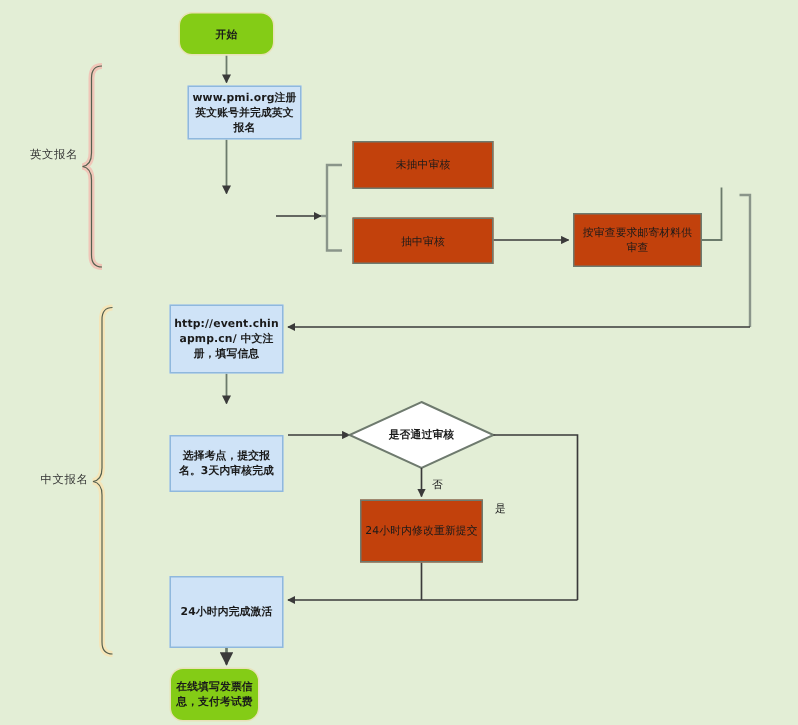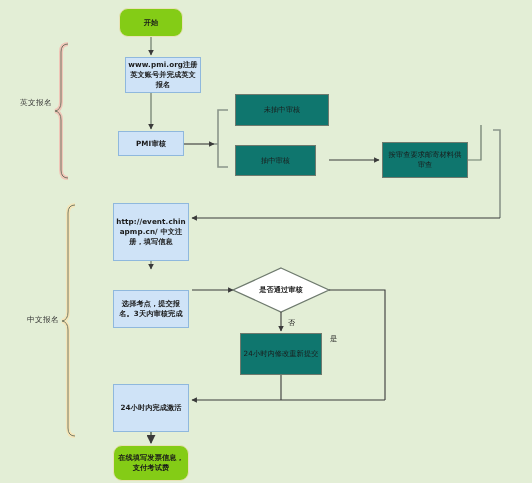--- a/index.html
+++ b/index.html
@@ -40,21 +40,21 @@
     border: 1px solid #e8e2b8;
     border-radius: 9px;
     font-weight: bold;
   }
   .node.process-blue {
     background: #cfe3f7;
     border: 1px solid #8fb8dd;
     font-weight: bold;
   }
   .node.process-white {
-    background: #0f766e;
+    background: #c2410c;
     border: 1.3px solid #6e7a6e;
     align-items: center;
   }
   .node.diamond-label {
     background: transparent;
     border: none;
     font-weight: bold;
     z-index: 4;
   }
   .brace-label {
@@ -134,57 +134,54 @@
   </svg>
 
   <div class="node terminator" style="left:119px; top:8px; width:64px; height:29px;">
     <span>开始</span>
   </div>
 
   <div class="node process-blue" style="left:113px; top:57px; width:76px; height:36px;margin-left:12px;">
     <span>www.pmi.org注册英文账号并完成英文报名</span>
   </div>
 
-  <div class="node process-blue" style="left:118px; top:131px; width:66px; height:25px;">
-    <span>PMI审核</span>
-  </div>
 
   <div class="node process-white" style="left:235px; top:94px; width:94px; height:32px;">
     <span>未抽中审核</span>
   </div>
 
-  <div class="node process-white" style="left:235px; top:145px; width:81px; height:31px;">
+  <div class="node process-white" style="left:235px; top:145px; width:94px; height:31px;">
     <span>抽中审核</span>
   </div>
 
   <div class="node process-white" style="left:382px; top:142px; width:86px; height:36px;">
     <span>按审查要求邮寄材料供审查</span>
   </div>
 
-  <div class="node process-blue" style="left:113px; top:203px; width:76px; height:58px;justify-content:flex-end;">
+  <div class="node process-blue" style="left:113px; top:203px; width:76px; height:46px;justify-content:flex-end;">
     <span>http://event.chinapmp.cn/ 中文注册，填写信息</span>
   </div>
 
   <div class="node process-blue" style="left:113px; top:271px; width:76px; height:38px;margin-top:19px;">
     <span>选择考点，提交报名。3天内审核完成</span>
   </div>
 
   <div class="node diamond-label" style="left:245px; top:282px; width:72px; height:16px;">
     <span>是否通过审核</span>
   </div>
 
   <div class="node process-white" style="left:240px; top:333px; width:82px; height:42px;">
     <span>24小时内修改重新提交</span>
   </div>
 
   <div class="node process-blue" style="left:113px; top:384px; width:76px; height:48px;">
     <span>24小时内完成激活</span>
   </div>
 
-  <div class="node terminator" style="left:113px; top:445px; width:76px; height:36px;">
+  <div class="node terminator" style="left:113px; top:445px; width:60px; height:36px;">
     <span>在线填写发票信息，支付考试费</span>
   </div>
 
   <div class="edge-label" style="left:288px; top:318px;">
     <span>否</span>
   </div>
 
   <div class="edge-label" style="left:330px; top:334px;">
     <span>是</span>
   </div>

